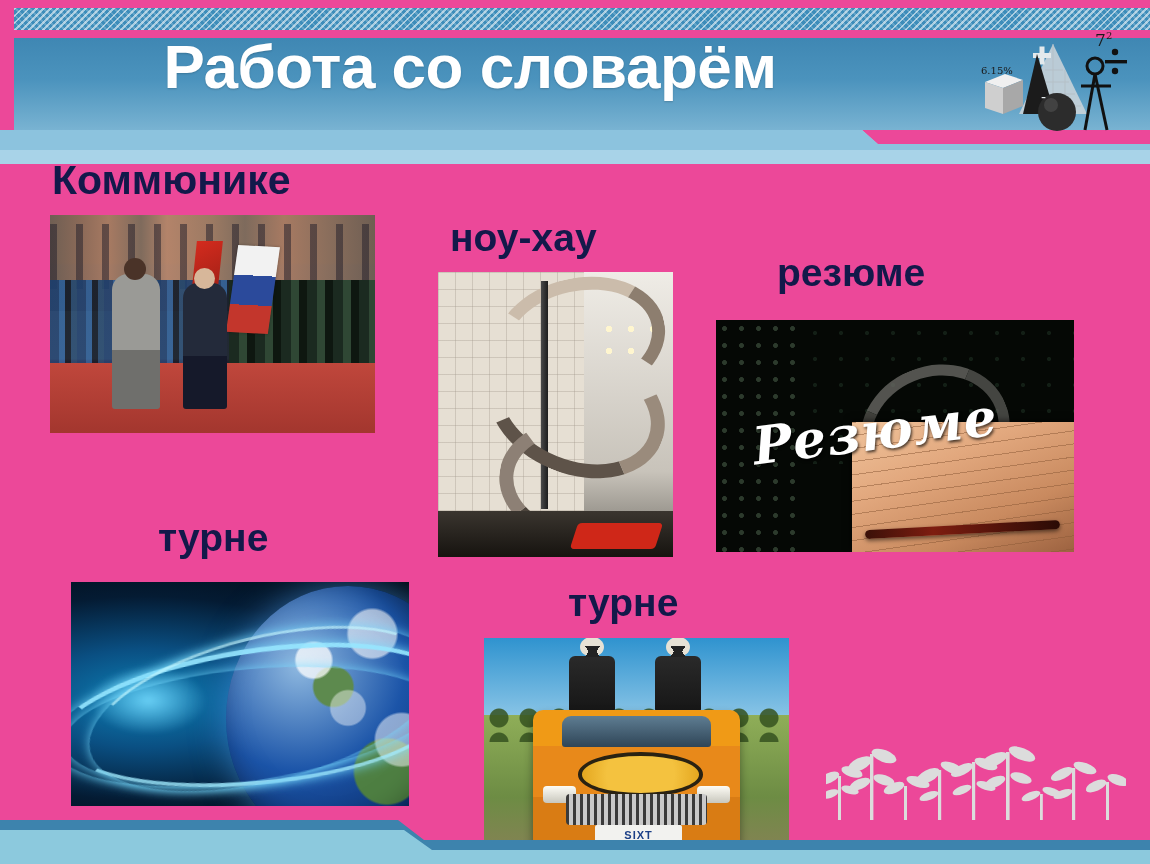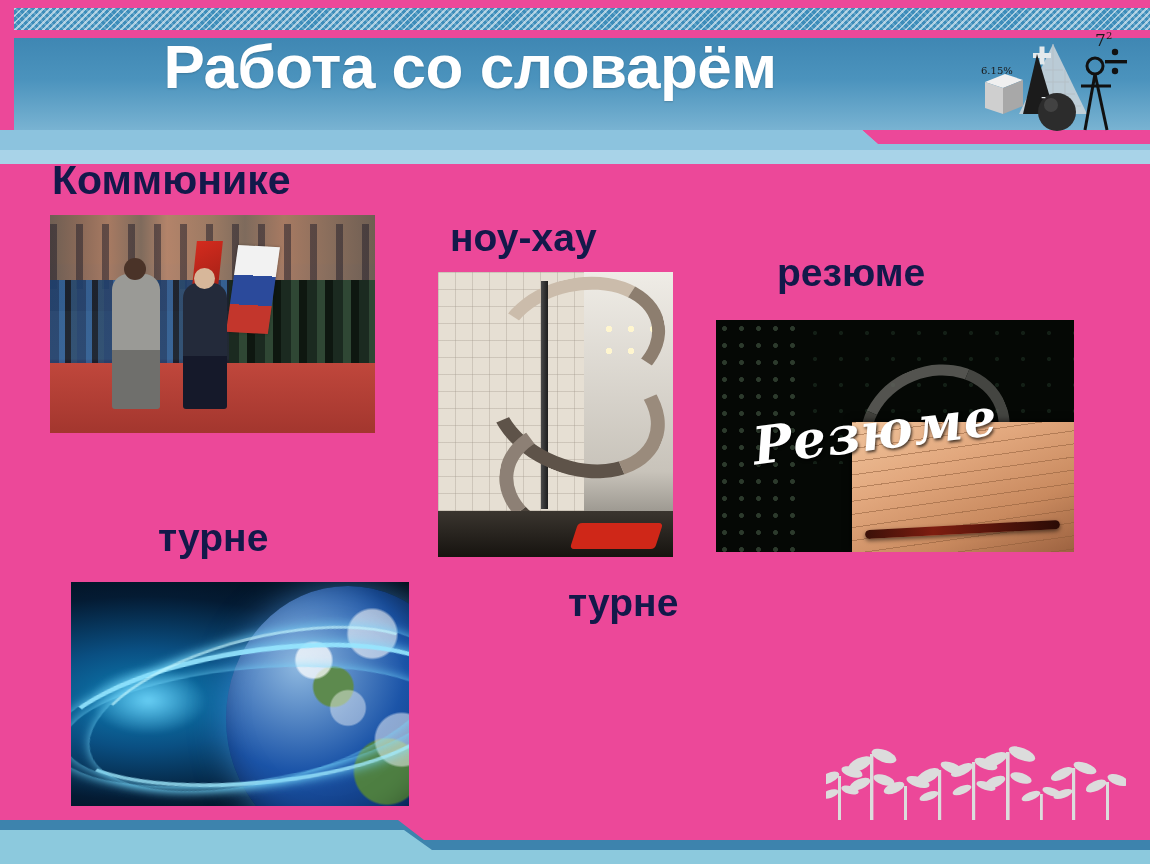--- a/index.html
+++ b/index.html
@@ -459,20 +459,38 @@
       <div class="gl-glow"></div>
       <div class="gl-earth"></div>
       <div class="gl-streak gl-s1"></div>
       <div class="gl-streak gl-s2"></div>
       <div class="gl-streak gl-s3"></div>
     </div>
   </div>
 
   <div id="label-rally" class="word-label">турне</div>
 
+  <div id="photo-rally" class="photo">
+    <div class="ph-rally">
+      <div class="rl-sky"></div>
+      <div class="rl-field"></div>
+      <div class="rl-bushes"></div>
+      <div class="rl-track"></div>
+      <div class="rl-person rl-p1"></div>
+      <div class="rl-person rl-p2"></div>
+      <div class="rl-car">
+        <div class="rl-wind"></div>
+        <div class="rl-logo"></div>
+        <div class="rl-head-l"></div>
+        <div class="rl-head-r"></div>
+        <div class="rl-grille"></div>
+        <div class="rl-plate">SIXT</div>
+      </div>
+    </div>
+  </div>
 
   <div class="sprouts">
     <svg viewBox="0 0 300 78" width="300" height="78" aria-hidden="true">
       <g fill="#dcdcdc">
         <g>
           <rect x="12" y="34" width="3" height="44"></rect>
           <ellipse cx="3" cy="36" rx="11" ry="5" transform="rotate(-24 3 36)"></ellipse>
           <ellipse cx="26" cy="30" rx="11" ry="5" transform="rotate(18 26 30)"></ellipse>
           <ellipse cx="4" cy="52" rx="9" ry="4" transform="rotate(-20 4 52)"></ellipse>
           <ellipse cx="24" cy="48" rx="9" ry="4" transform="rotate(16 24 48)"></ellipse>

